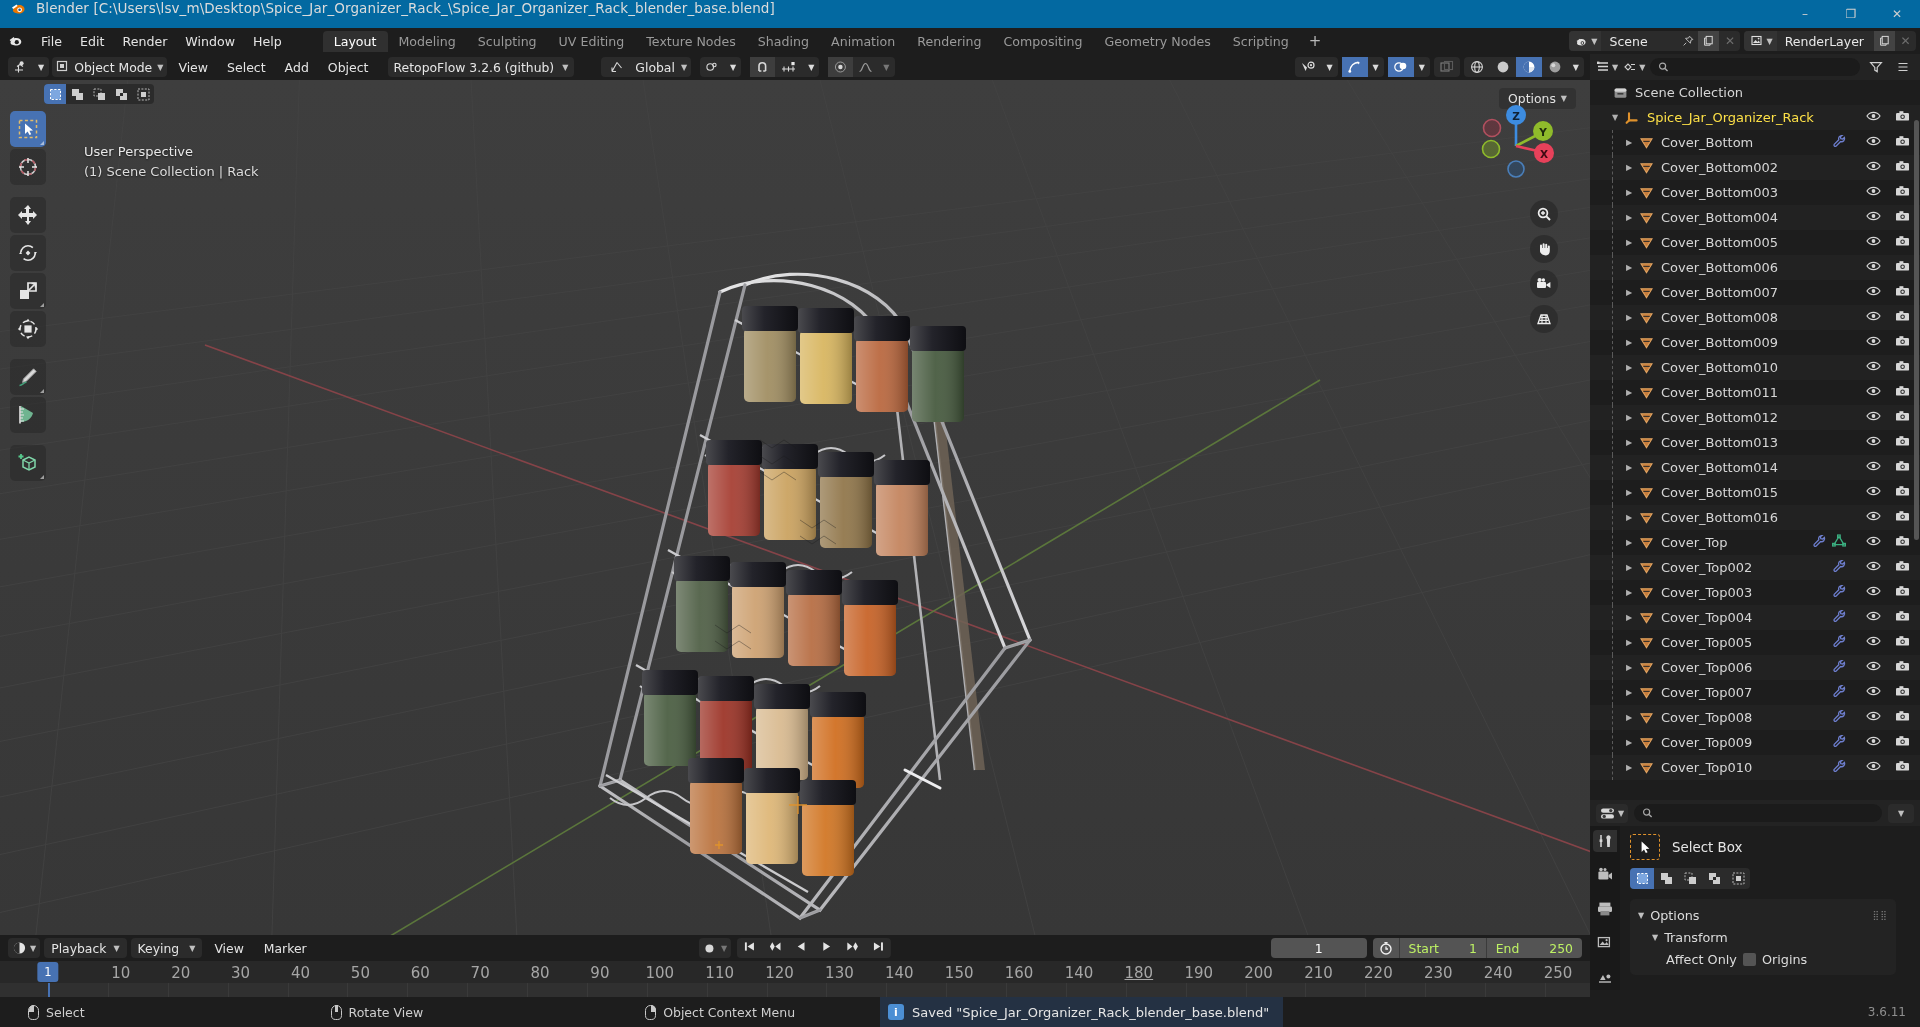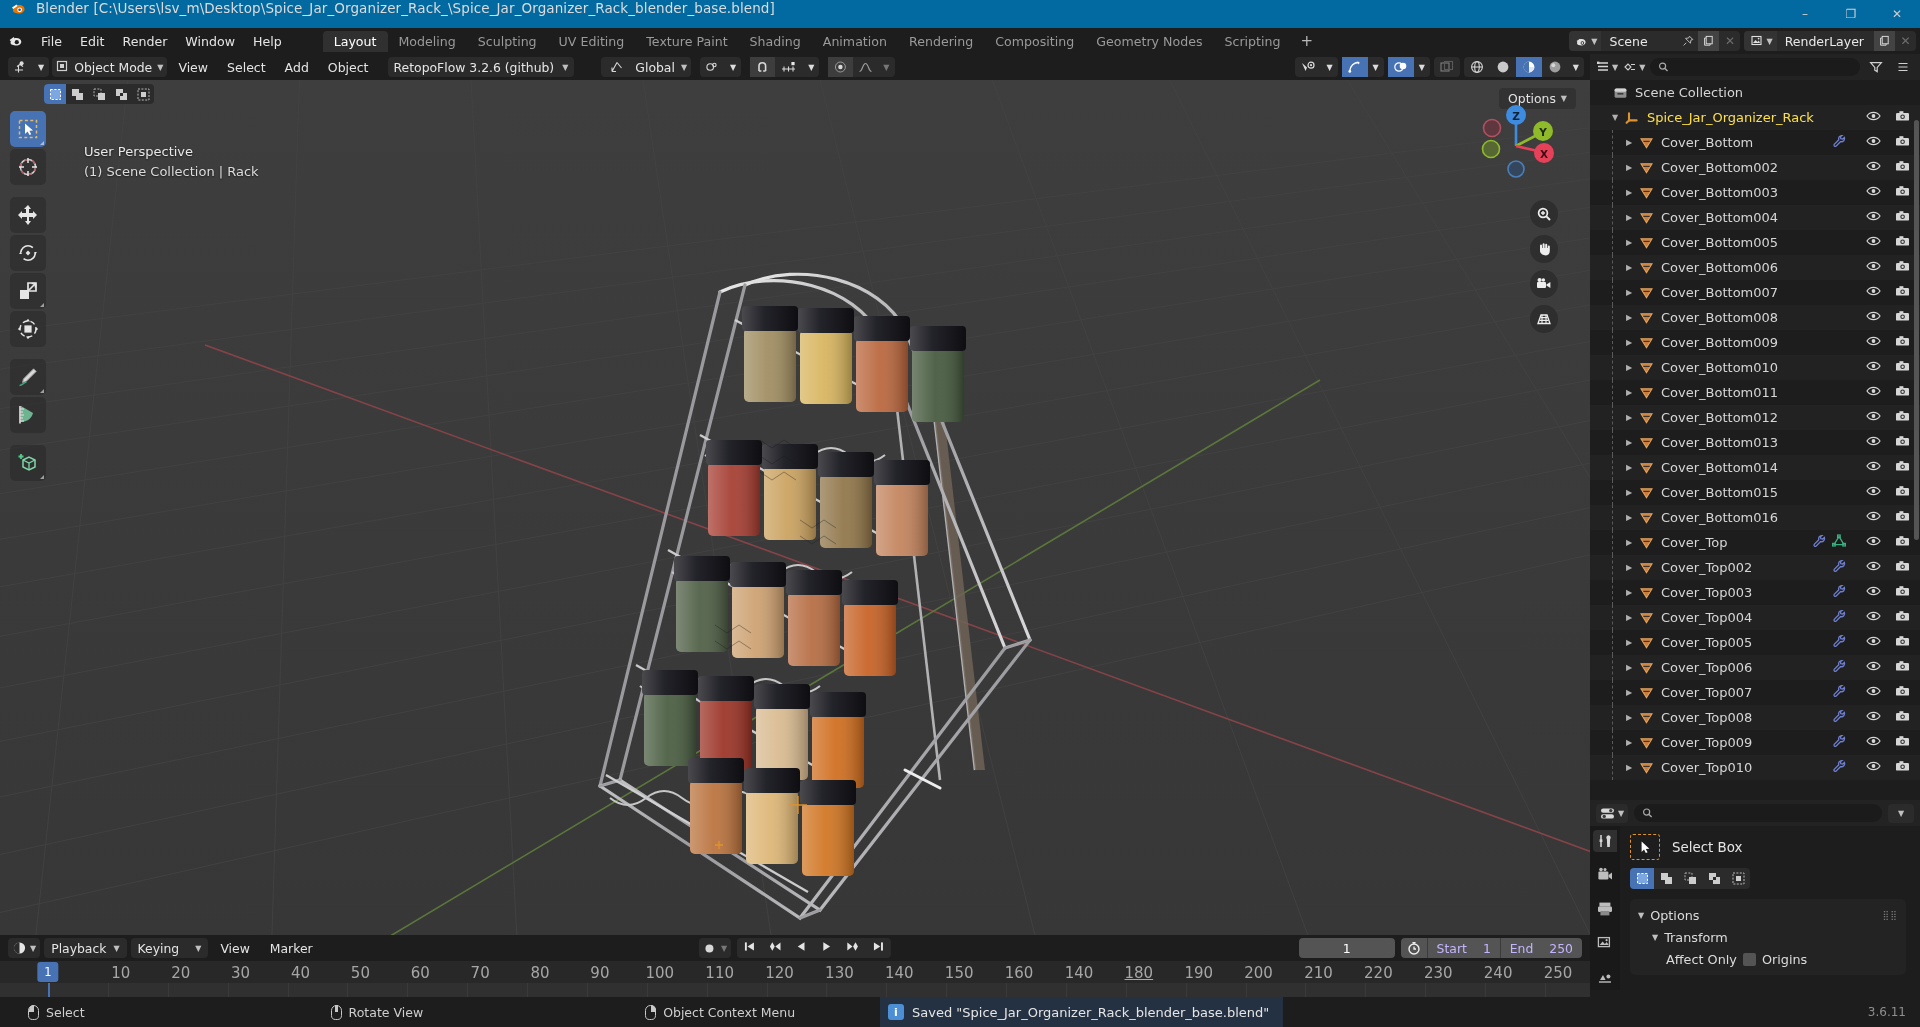--- a/index.html
+++ b/index.html
@@ -86,41 +86,41 @@
 
   
   .props{ position:absolute; left:1590px; top:800px; width:330px; height:190px; background:#1d1d1d;}
   .props-head{ height:26px; background:#232323; display:flex;align-items:center;gap:6px;padding:0 6px;}
   .pbox{ display:flex;align-items:center;gap:3px;background:#2b2b2b;border-radius:4px;height:19px;padding:0 4px;}
   .p-search{ flex:1;height:18px;background:#1b1b1b;border-radius:9px;display:flex;align-items:center;gap:6px;padding:0 8px;}
   .props-body{ position:absolute; top:26px; left:0;right:0;bottom:0; display:flex;}
   .ptabs{ width:30px; background:#191919; padding-top:4px; display:flex;flex-direction:column;align-items:center;gap:12px;}
   .ptab{ width:24px;height:22px;display:flex;align-items:center;justify-content:center;}
   .ptab.on{ background:#303030;border-radius:4px 0 0 4px;}
-  .pcontent{ flex:1; padding:8px 14px 0 10px; }
+  .pcontent{ flex:1; padding:8px 24px 0 10px; }
   .ptool-row{ display:flex;align-items:center;gap:12px; margin-bottom:8px;}
   .ptool-ico{ width:30px;height:26px;border:1.6px dashed #e0922c;border-radius:3px;display:flex;align-items:center;justify-content:center;}
   .pmodes{ display:flex; background:#2b2b2b;border-radius:4px;overflow:hidden; margin-bottom:10px;width:120px;}
   .pmodes div{ width:24px;height:21px;display:flex;align-items:center;justify-content:center;}
   .pmodes div.on{background:#4772b3;}
   .ppanel{ background:#232323; border-radius:5px; padding:5px 8px; }
   .prow{ display:flex;align-items:center;gap:6px;font-size:12.8px;color:#dcdcdc;height:22px;}
   .dots{ margin-left:auto; color:#787878; letter-spacing:1px; font-size:9px;}
   .checkbox{ width:13px;height:13px;background:#545454;border-radius:2px;}
 
   
   .timeline{ position:absolute; left:0; top:935px; width:1590px; height:62px; background:#1d1d1d;}
   .tl-head{ height:26px; display:flex; align-items:center; gap:4px; padding-left:8px; position:relative;}
   .tl-menu{ padding:2px 8px;font-size:12.4px;color:#e4e4e4;}
   .tl-grp{ display:flex;align-items:center;background:#2b2b2b;border-radius:4px;height:20px;}
   .tl-center{ position:absolute; left:50%; transform:translateX(-50%); display:flex;align-items:center;gap:6px;}
   .tl-right{ position:absolute; right:8px; display:flex;align-items:center;gap:6px;}
   .frame-field{ background:#545454;border-radius:4px;height:20px;min-width:96px;display:flex;align-items:center;justify-content:center;font-size:12.5px;color:#fff;}
   .range-grp{ display:flex;align-items:center;background:#545454;border-radius:4px;height:20px;overflow:hidden;}
-  .range-grp .seg{ padding:0 9px; font-size:12.4px;color:#c4b5fd; display:flex;align-items:center;gap:16px;}
+  .range-grp .seg{ padding:0 9px; font-size:12.4px;color:#bef264; display:flex;align-items:center;gap:30px;}
   .range-grp .divider{width:1px;height:20px;background:#3b3b3b;}
   .tl-scale{ position:absolute; top:26px; left:0; right:0; height:22px; background:#282828;}
   .tick{ position:absolute; top:3px; font-size:15px; color:#a6a6a6; transform:translateX(-50%);margin-left:13px;}
   .playhead{ position:absolute; top:1px; height:20px; background:#4772b3; border-radius:3px; display:flex;align-items:center;justify-content:center;
              color:#fff;font-size:11.5px; padding:0 7px; transform:translateX(-50%);}
   .tl-body{ position:absolute; top:48px; left:0;right:0;bottom:0; background:#303030;}
   .tl-body .gl{ position:absolute; top:0;bottom:0;width:1px;background:#3a3a3a;}
 
   
   .statusbar{ position:absolute; left:0; top:997px; width:1920px; height:30px; background:#1d1d1d; display:flex; align-items:center;}
@@ -170,21 +170,21 @@
       <span class="mitem">Edit</span>
       <span class="mitem">Render</span>
       <span class="mitem">Window</span>
       <span class="mitem">Help</span>
     </div>
     <div style="display:flex;margin-left:32px;align-items:center;">
       <span class="wspace active">Layout</span>
       <span class="wspace">Modeling</span>
       <span class="wspace">Sculpting</span>
       <span class="wspace">UV Editing</span>
-      <span class="wspace">Texture Paint</span>
+      <span class="wspace">Texture Nodes</span>
       <span class="wspace">Shading</span>
       <span class="wspace">Animation</span>
       <span class="wspace">Rendering</span>
       <span class="wspace">Compositing</span>
       <span class="wspace">Geometry Nodes</span>
       <span class="wspace">Scripting</span>
       <span class="plus">+</span>
     </div>
 
     <div class="topbar-right">
@@ -1630,21 +1630,21 @@
         <svg width="15" height="14" viewBox="0 0 15 14">
             <circle cx="7.5" cy="7" r="5.6" fill="#e6e6e6"></circle>
             <path d="M7.5 1.4a5.6 5.6 0 000 11.2z" fill="#2b2b2b"></path>
           </svg>
         <span class="caret">▼</span>
       </span>
       <span class="tl-grp" style="padding:0 7px;gap:7px;">
         <span class="tl-menu" style="padding:0;">Playback</span>
         <span class="caret">▼</span>
       </span>
-      <span class="tl-grp" style="padding:0 7px;gap:16px;">
+      <span class="tl-grp" style="padding:0 7px;gap:10px;">
         <span class="tl-menu" style="padding:0;">Keying</span>
         <span class="caret">▼</span>
       </span>
       <span class="tl-menu">View</span>
       <span class="tl-menu">Marker</span>
 
       <div class="tl-center">
         <span class="tl-grp" style="padding:0 4px;gap:5px;">
           <svg width="13" height="13" viewBox="0 0 13 13">
               <circle cx="6.5" cy="6.5" r="4" fill="#d8d8d8"></circle>

